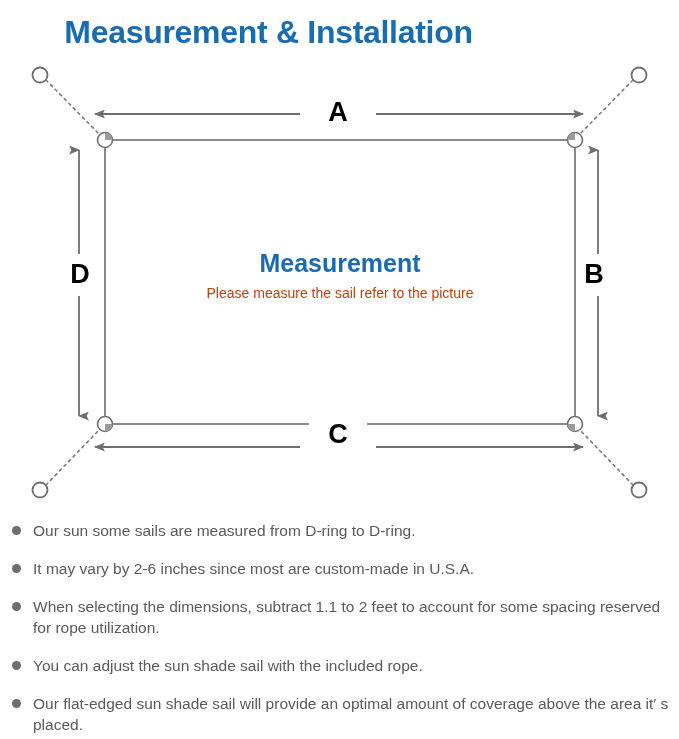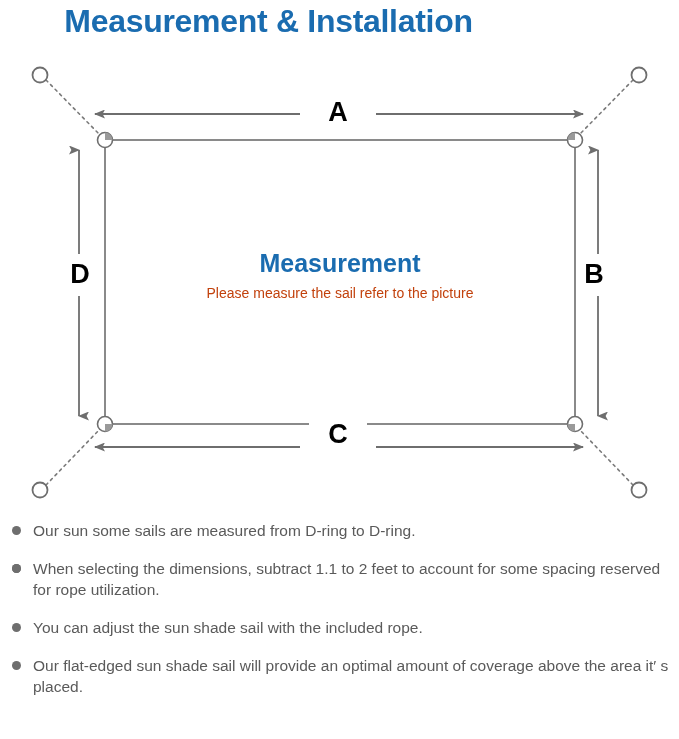--- a/index.html
+++ b/index.html
@@ -21,21 +21,21 @@
     position: absolute;
     left: 0;
     top: 0;
     width: 537px;
     text-align: center;
     font-size: 32px;
     font-weight: bold;
     color: #1a6cb0;
     letter-spacing: -0.3px;
     line-height: 38px;
-    padding-top: 2px;
+    padding-top: 13px;
     white-space: nowrap;
   }
 
   
   .diagram {
     position: absolute;
     left: 0;
     top: 44px;
     width: 679px;
     height: 470px;
@@ -195,20 +195,21 @@
   <div class="dim-letter dim-d">D</div>
 </div>
 
 <div class="notes">
   <div class="note-item">
     <span class="note-bullet"></span>
     <span>Our sun some sails are measured from D-ring to D-ring.</span>
   </div>
   <div class="note-item">
     <span class="note-bullet"></span>
+    <span>It may vary by 2-6 inches since most are custom-made in U.S.A.</span>
   </div>
   <div class="note-item">
     <span class="note-bullet"></span>
     <span>When selecting the dimensions, subtract 1.1 to 2 feet to account for some spacing reserved for rope utilization.</span>
   </div>
   <div class="note-item">
     <span class="note-bullet"></span>
     <span>You can adjust the sun shade sail with the included rope.</span>
   </div>
   <div class="note-item">

